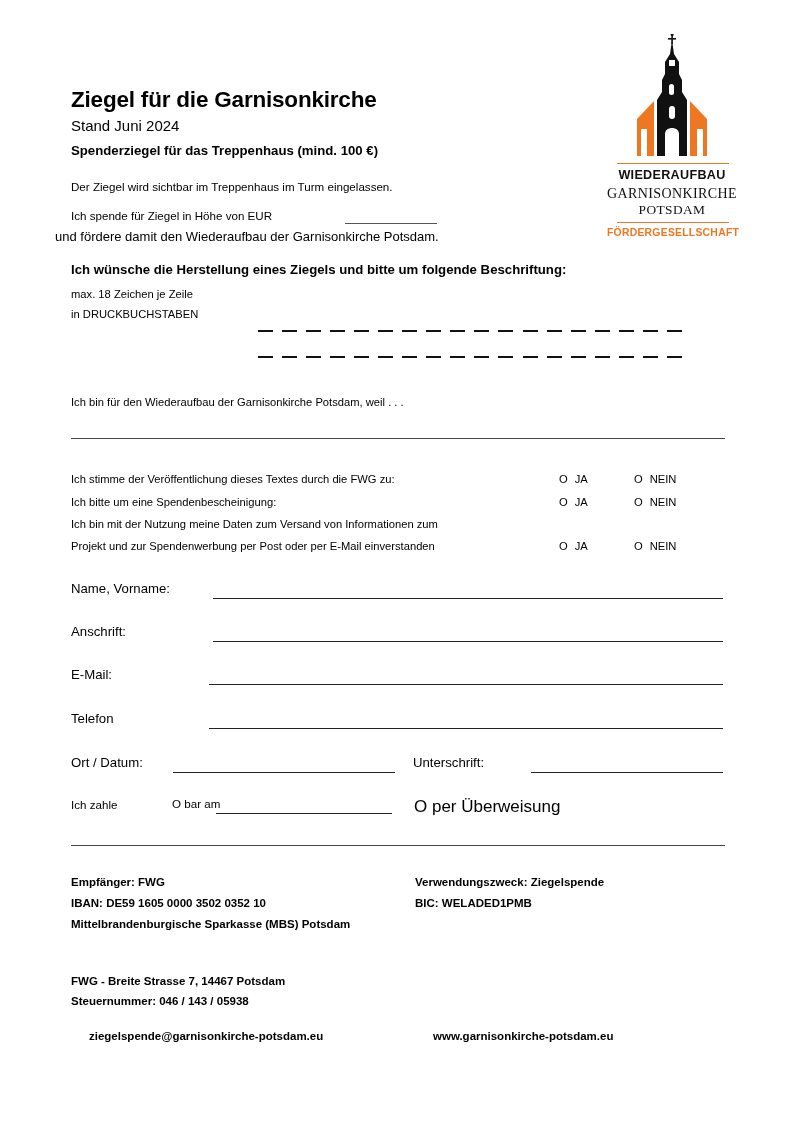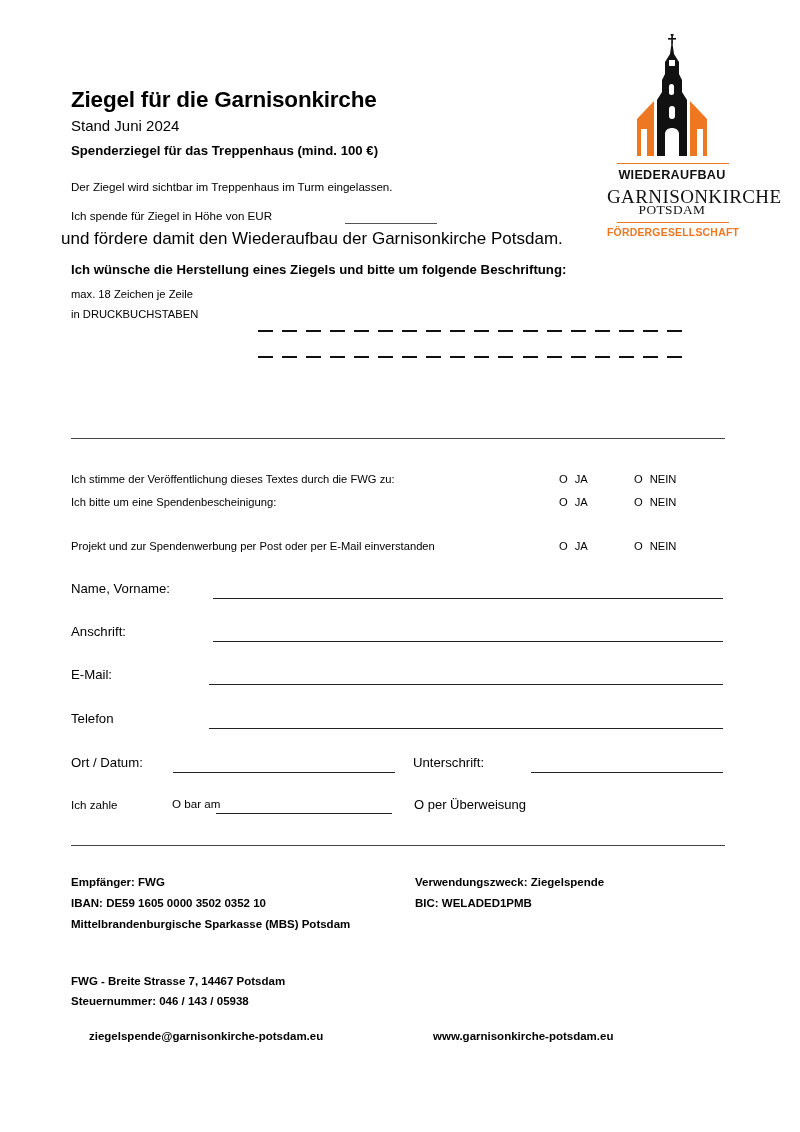--- a/index.html
+++ b/index.html
@@ -53,23 +53,23 @@
     font-size: 11.6px;
   }
   .spende-l1 {
     position: absolute;
     left: 71px;
     top: 209px;
     font-size: 11.6px;
   }
   .spende-l2 {
     position: absolute;
-    left: 61px;
+    left: 55px;
     top: 229px;
-    font-size: 17px;
+    font-size: 13px;
   }
   .eur-rule {
     position: absolute;
     left: 345px;
     top: 223px;
     width: 92px;
     height: 0;
     border-top: 1px solid #555;
   }
 
@@ -108,21 +108,21 @@
     letter-spacing: 0.3px;
     color: #111;
   }
   .logo-t2 {
     position: absolute;
     left: 0;
     top: 152px;
     width: 130px;
     text-align: center;
     font-family: "Liberation Serif", serif;
-    font-size: 19px;
+    font-size: 14px;
     letter-spacing: 0.4px;
     color: #111;
   }
   .logo-t3 {
     position: absolute;
     left: 0;
     top: 168px;
     width: 130px;
     text-align: center;
     font-family: "Liberation Serif", serif;
@@ -254,21 +254,21 @@
   
   .ort-label { position: absolute; left: 71px; top: 755px; font-size: 13.2px; }
   .ort-rule  { position: absolute; left: 173px; top: 772px; width: 222px; height: 0; border-top: 1.2px solid #222; }
   .unter-label { position: absolute; left: 413px; top: 755px; font-size: 13.2px; }
   .unter-rule  { position: absolute; left: 531px; top: 772px; width: 192px; height: 0; border-top: 1.2px solid #222; }
 
   
   .zahle-label { position: absolute; left: 71px; top: 798px; font-size: 11.6px; }
   .zahle-bar   { position: absolute; left: 172px; top: 797px; font-size: 11.6px; white-space: nowrap; }
   .zahle-bar-rule { position: absolute; left: 216px; top: 813px; width: 176px; height: 0; border-top: 1.2px solid #222; }
-  .zahle-ueber { position: absolute; left: 414px; top: 797px; font-size: 13px; white-space: nowrap; }
+  .zahle-ueber { position: absolute; left: 414px; top: 797px; font-size: 17px; white-space: nowrap; }
 
   
   .ft {
     position: absolute;
     font-size: 11.5px;
     font-weight: bold;
     white-space: nowrap;
   }
   .ft-l { left: 71px; }
   .ft-r { left: 415px; }
@@ -363,24 +363,26 @@
       <span class="dash"></span>
       <span class="dash"></span>
       <span class="dash"></span>
       <span class="dash"></span>
       <span class="dash"></span>
       <span class="dash"></span>
       <span class="dash"></span>
       <span class="dash"></span>
     </div>
 
+  <div class="weil-line">Ich bin für den Wiederaufbau der Garnisonkirche Potsdam, weil . . .</div>
   <div class="rule rule-a"></div>
 
   <div class="consent c1">Ich stimme der Veröffentlichung dieses Textes durch die FWG zu:</div>
   <div class="consent c2">Ich bitte um eine Spendenbescheinigung:</div>
+  <div class="consent c3">Ich bin mit der Nutzung meine Daten zum Versand von Informationen zum</div>
   <div class="consent c4">Projekt und zur Spendenwerbung per Post oder per E-Mail einverstanden</div>
 
   <div class="opt-ja opt-r1">
     <span class="radio-o">O</span><span>JA</span>
   </div>
   <div class="opt-nein opt-r1">
     <span class="radio-o">O</span><span>NEIN</span>
   </div>
 
   <div class="opt-ja opt-r2">

